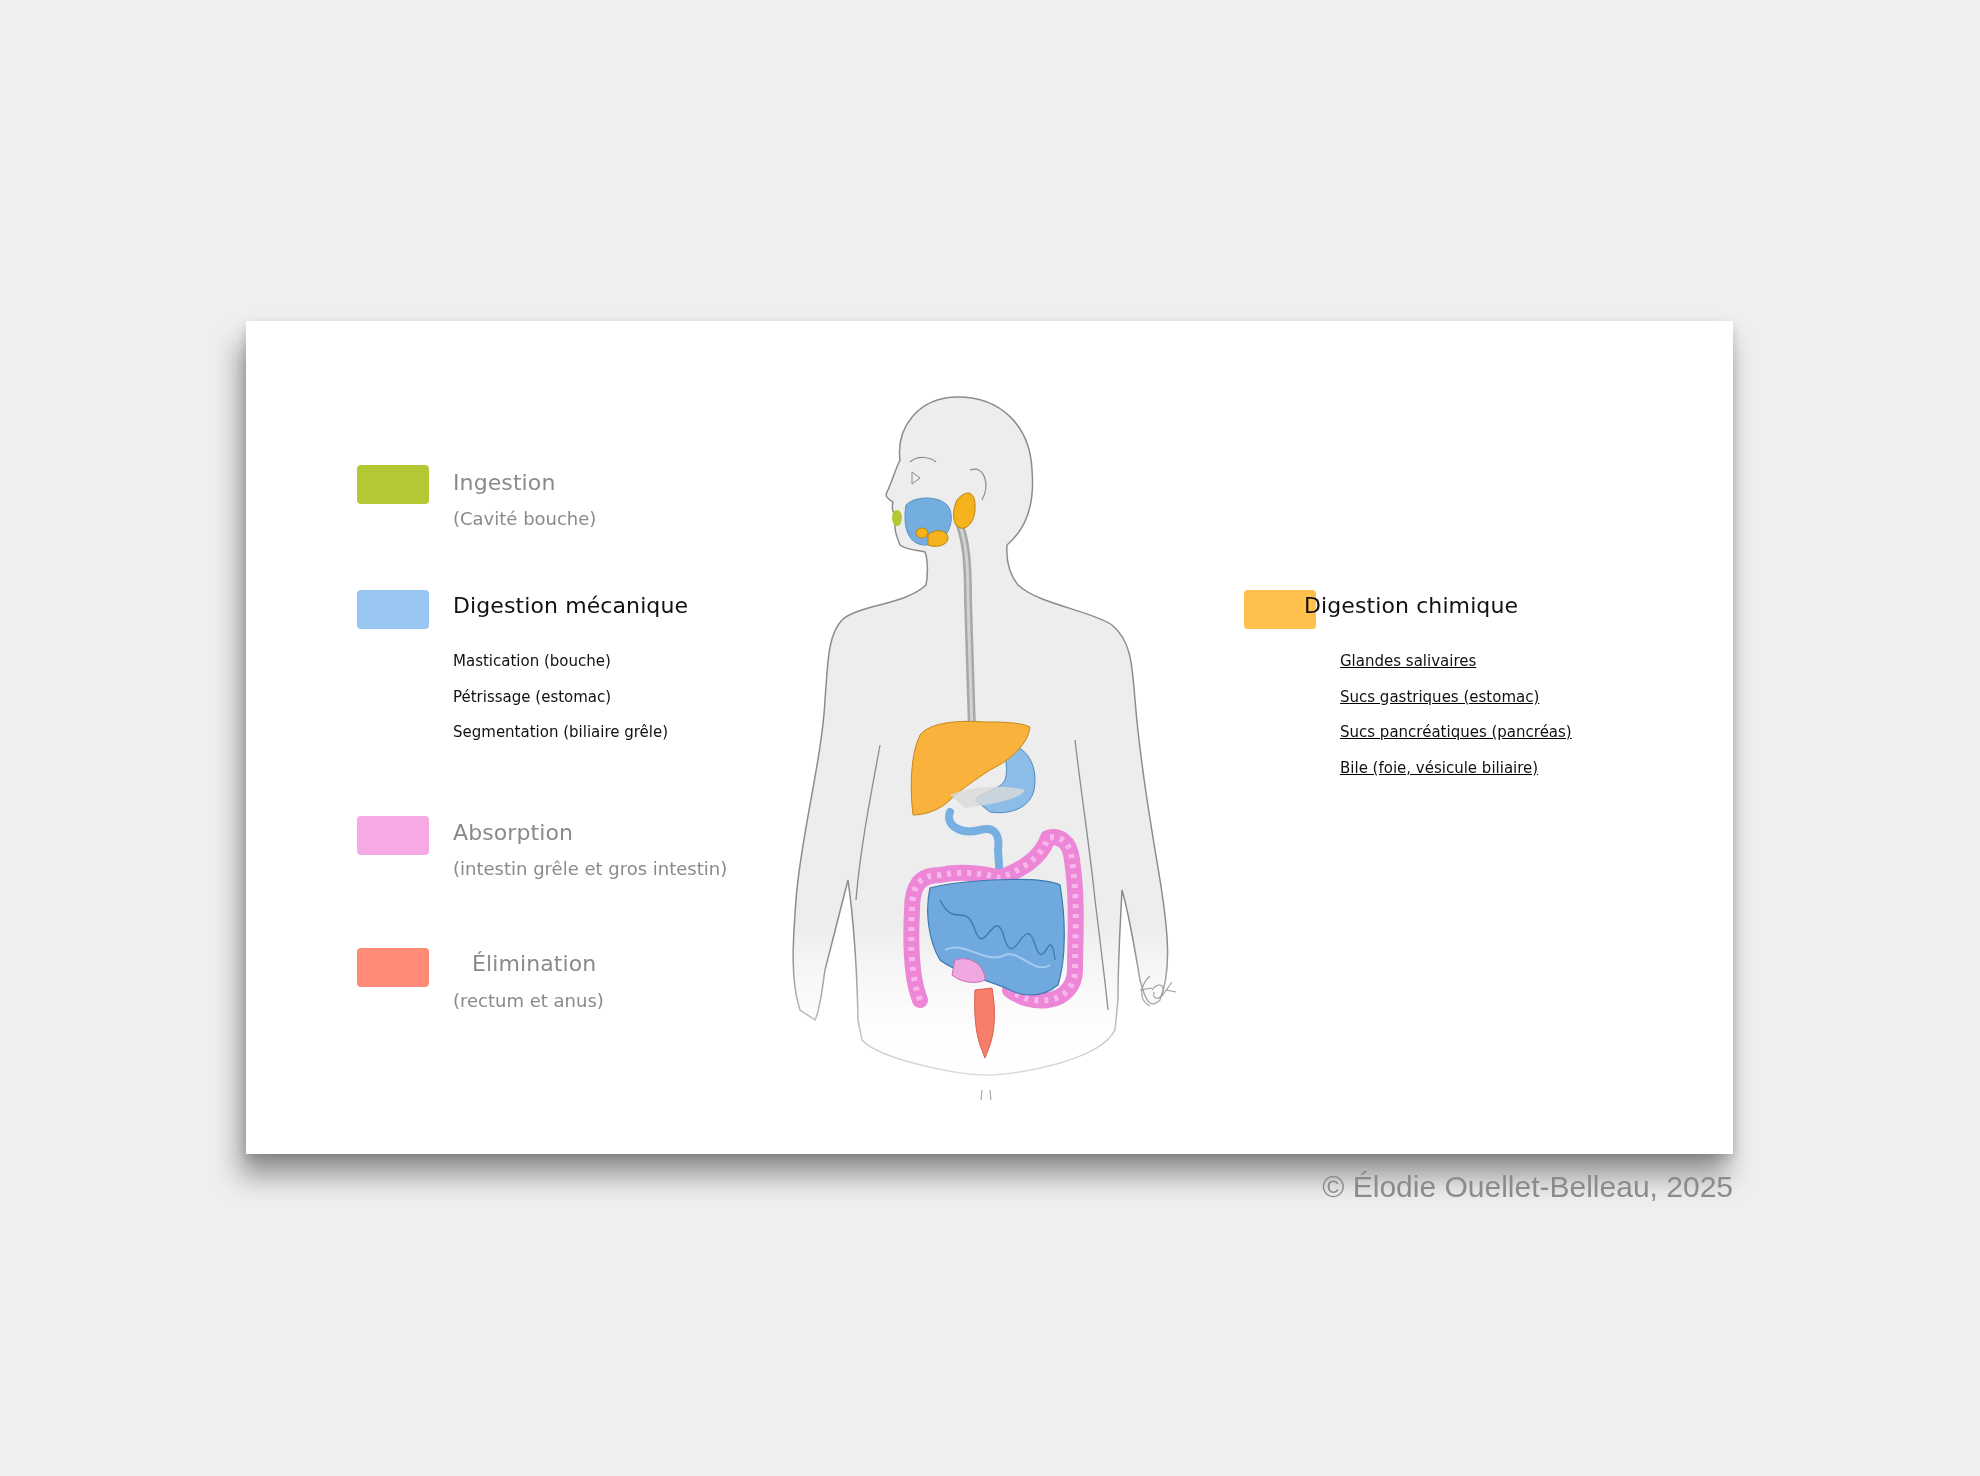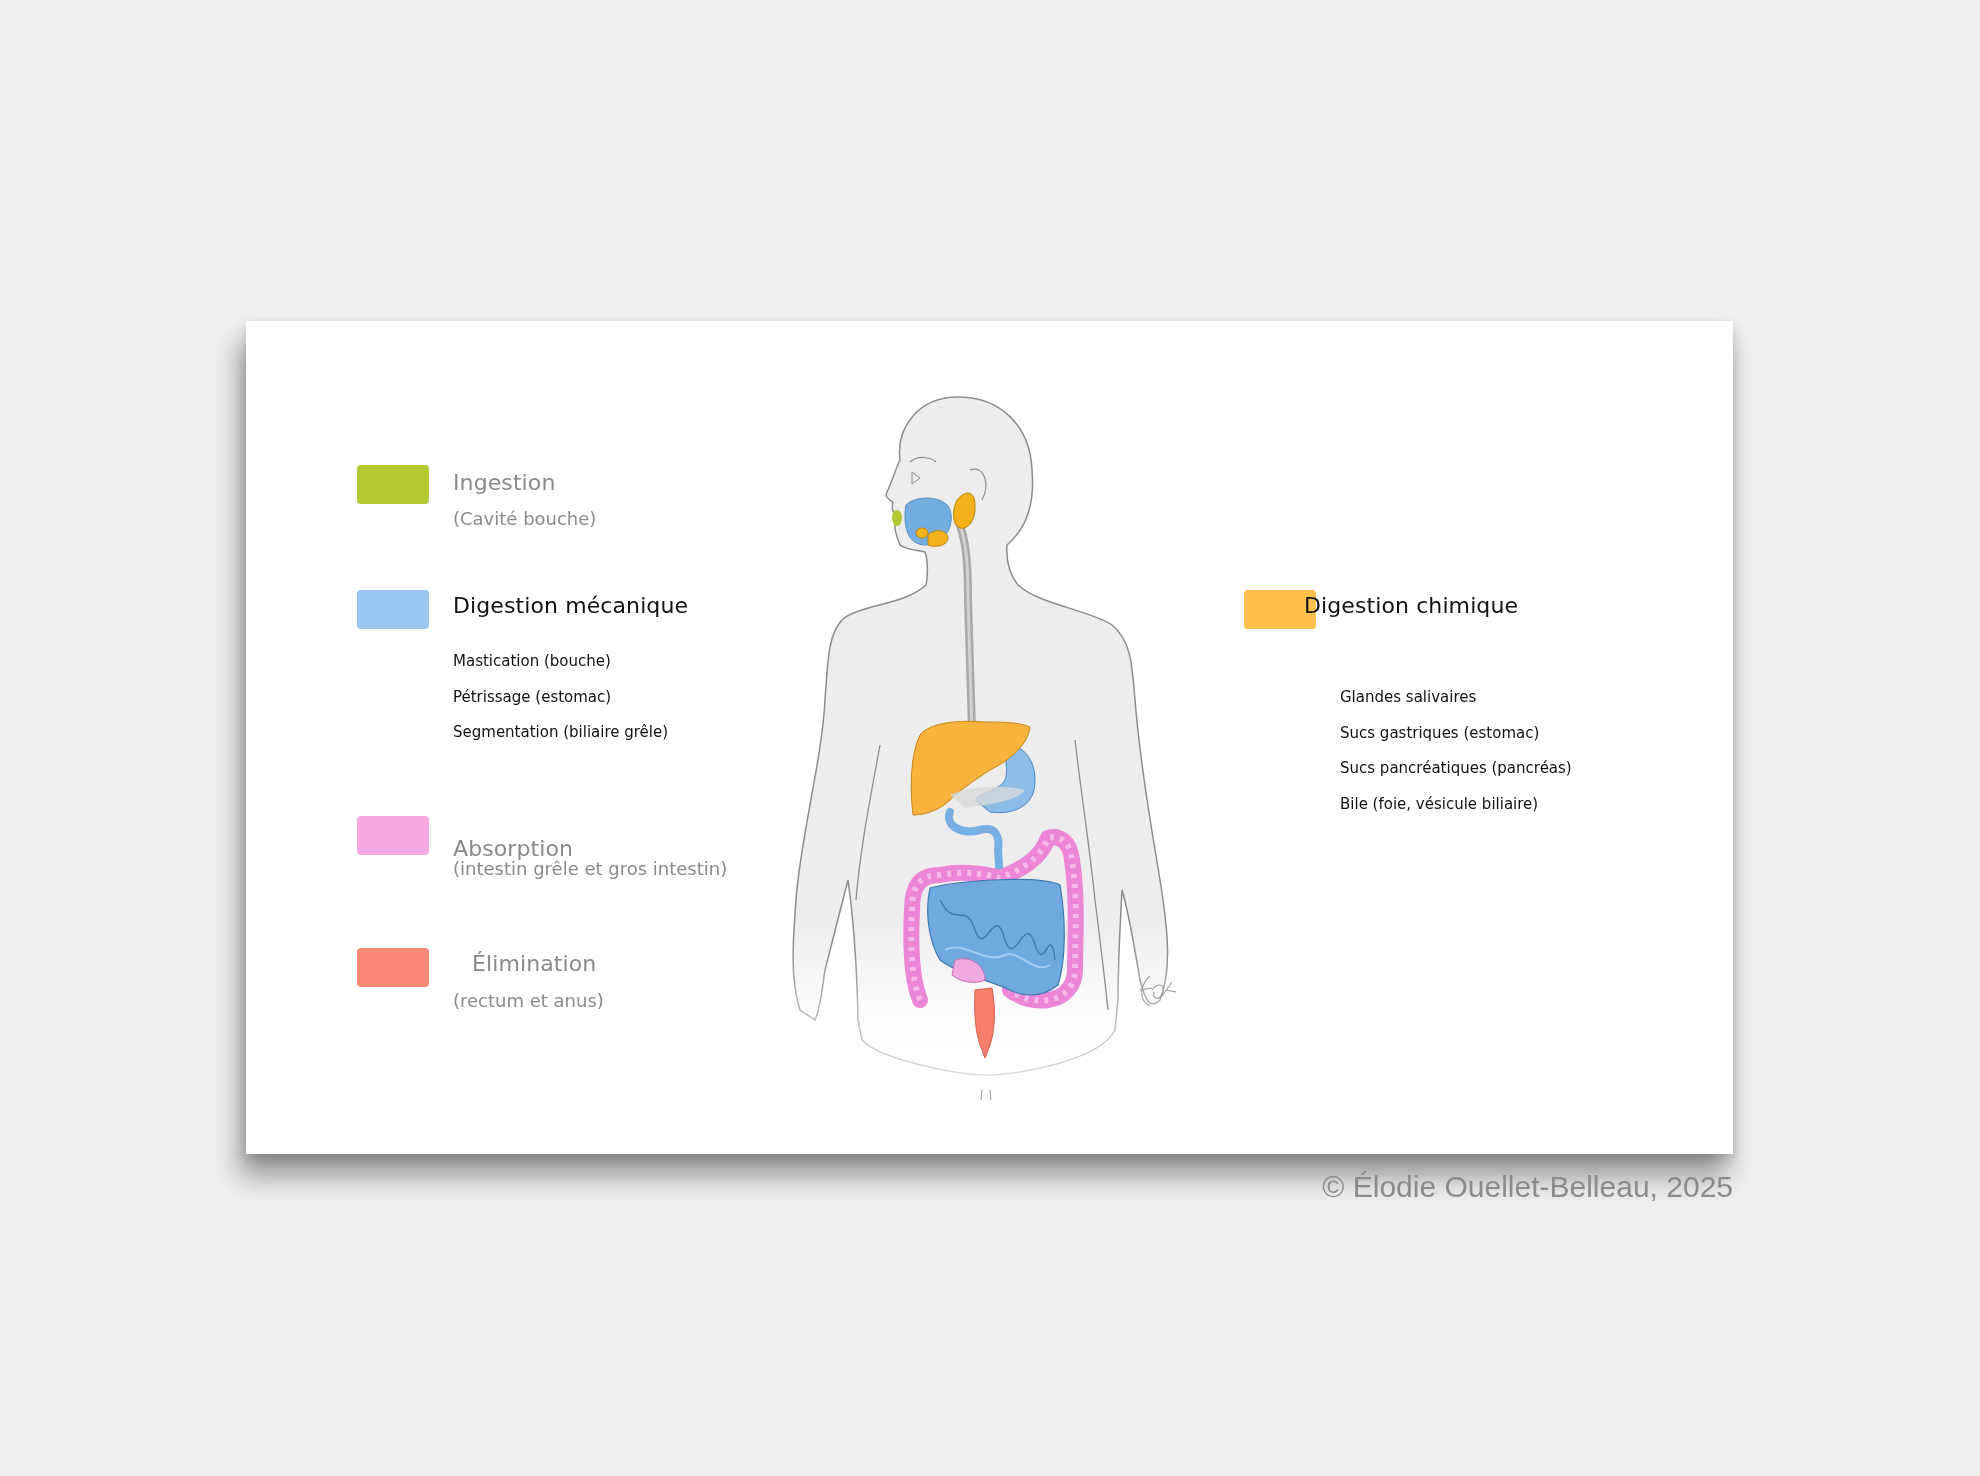--- a/index.html
+++ b/index.html
@@ -27,30 +27,30 @@
 
 <div class="swatch" style="left:357px;top:590px;background:#9ac6f2;"></div>
 <div class="heading dark" style="left:453px;top:593px;">Digestion mécanique</div>
 <ul class="items" style="left:453px;top:644px;">
   <li>Mastication (bouche)</li>
   <li>Pétrissage (estomac)</li>
   <li>Segmentation (biliaire grêle)</li>
 </ul>
 
 <div class="swatch" style="left:357px;top:816px;background:#f5aae3;"></div>
-<div class="heading muted" style="left:453px;top:820px;margin-top:16px;">Absorption</div>
+<div class="heading muted" style="left:453px;top:820px;">Absorption</div>
 <div class="sub" style="left:453px;top:858px;">(intestin grêle et gros intestin)</div>
 
 <div class="swatch" style="left:357px;top:948px;background:#fe8a77;"></div>
 <div class="heading muted" style="left:453px;top:951px;margin-left:19px;">Élimination</div>
 <div class="sub" style="left:453px;top:990px;">(rectum et anus)</div>
 
 <div class="swatch" style="left:1244px;top:590px;background:#ffc04c;"></div>
 <div class="heading dark" style="left:1304px;top:593px;">Digestion chimique</div>
-<ul class="items" style="left:1340px;top:680px;">
+<ul class="items" style="left:1340px;top:644px;text-decoration:underline;">
   <li>Glandes salivaires</li>
   <li>Sucs gastriques (estomac)</li>
   <li>Sucs pancréatiques (pancréas)</li>
   <li>Bile (foie, vésicule biliaire)</li>
 </ul>
 
 <svg class="figure" viewBox="770 380 430 720" width="430" height="720">
   <defs>
     <linearGradient id="fade" x1="0" y1="0" x2="0" y2="1">
       <stop offset="0.78" stop-color="#ededed" stop-opacity="1"></stop>

